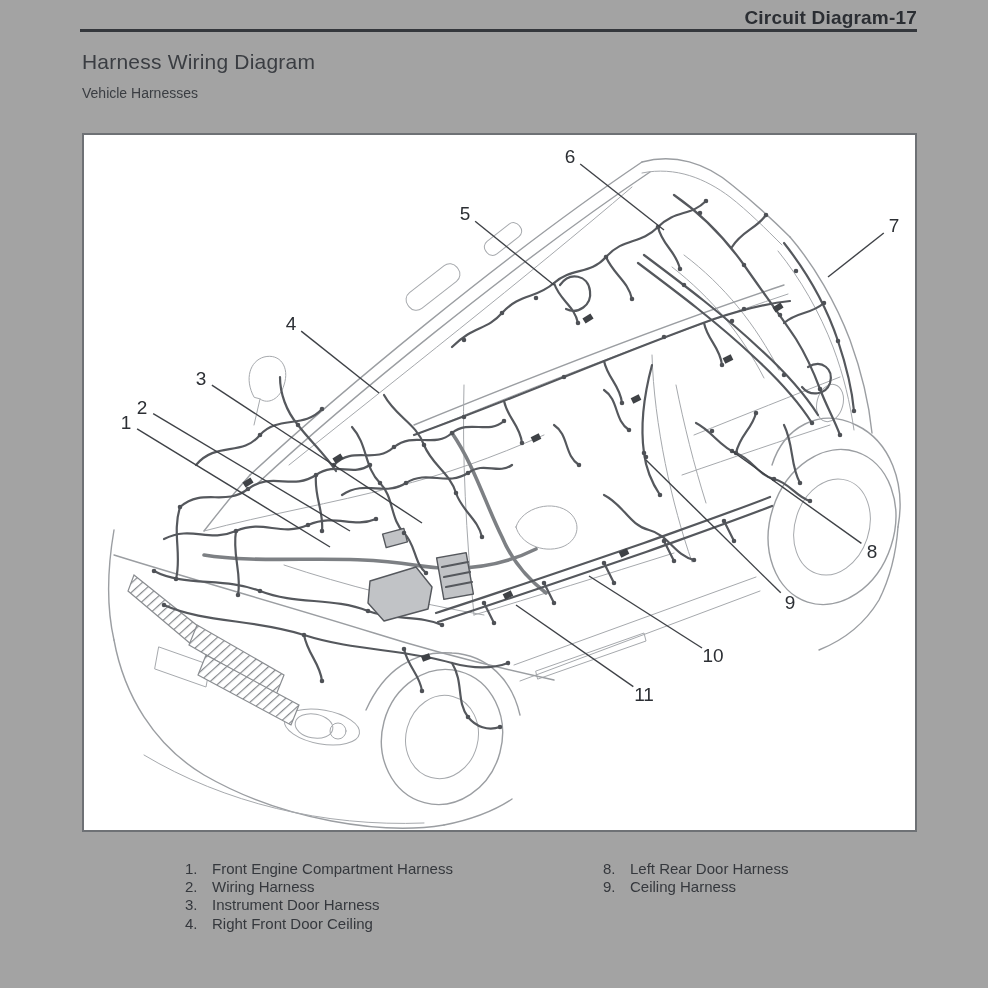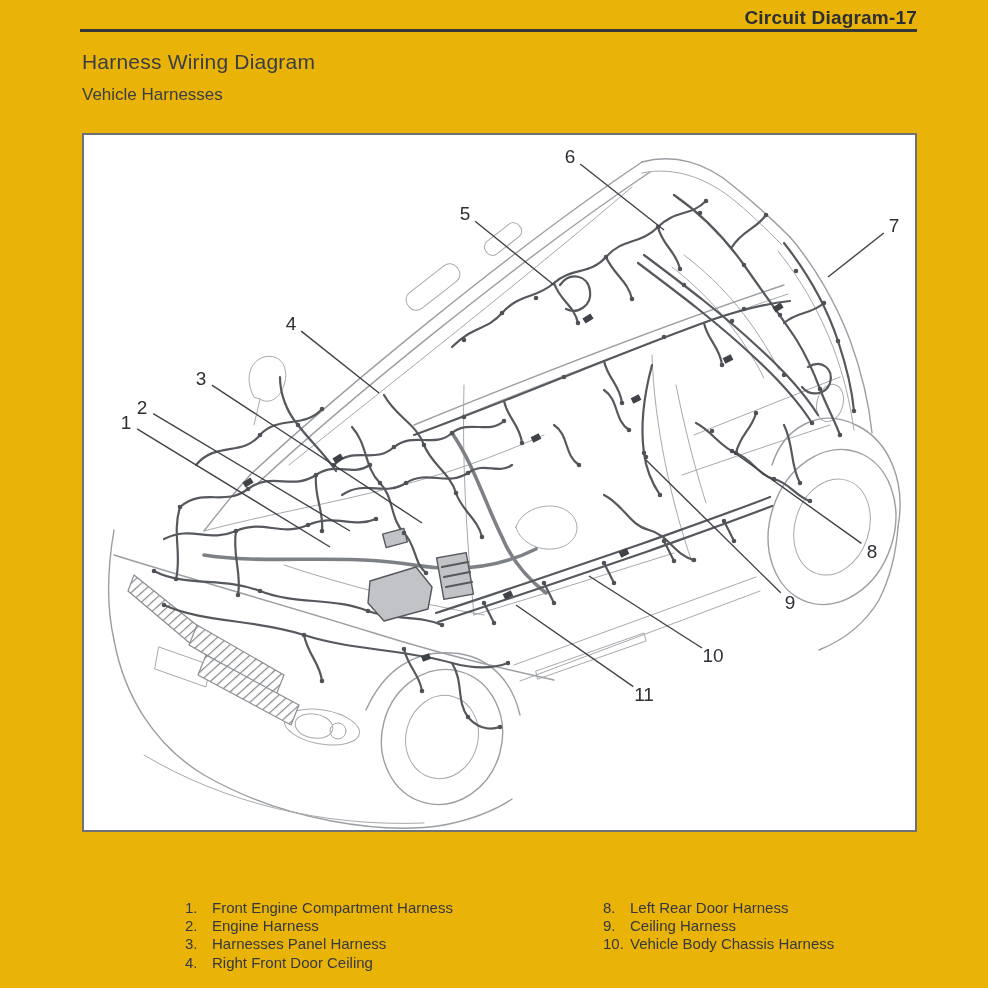--- a/index.html
+++ b/index.html
@@ -1,25 +1,25 @@
 <!DOCTYPE html>
 <html><head>
 <meta charset="utf-8">
 <style>
   html,body{margin:0;padding:0;background:#ffffff;}
-  .page{position:relative;width:988px;height:988px;background:#eab308;overflow:hidden;
+  .page{position:relative;width:988px;height:988px;background:#a3a3a3;overflow:hidden;
         font-family:"Liberation Sans","DejaVu Sans",sans-serif;color:#35383d;}
   .kicker{position:absolute;top:7px;right:71px;font-size:19px;font-weight:bold;color:#2b2e33;letter-spacing:.2px;}
   .rule{position:absolute;top:29px;left:80px;width:837px;height:3px;background:#34373c;}
   .title{position:absolute;top:50px;left:82px;font-size:21px;font-weight:400;color:#3a3d42;letter-spacing:.2px;}
-  .subtitle{position:absolute;top:85px;left:82px;font-size:17px;font-weight:400;color:#3a3d42;}
+  .subtitle{position:absolute;top:85px;left:82px;font-size:14px;font-weight:400;color:#3a3d42;}
   .frame{position:absolute;top:133px;left:82px;width:831px;height:695px;border:2px solid #6e7175;background:#fff;}
   .frame svg{position:absolute;left:0;top:0;width:100%;height:100%;}
   .legend{position:absolute;top:860px;left:0;width:988px;font-size:15px;line-height:18.2px;color:#35383d;}
-  .lg-col{position:absolute;top:0;margin-top:39px;}
+  .lg-col{position:absolute;top:0;}
   .lg-col.left{left:185px;}
   .lg-col.right{left:603px;}
   .lg-row{white-space:nowrap;}
   .lg-num{display:inline-block;min-width:27px;}
   
   .body-line{fill:none;stroke:#9b9ea2;stroke-width:1.4;stroke-linecap:round;stroke-linejoin:round;}
   .body-thin{fill:none;stroke:#a6a9ad;stroke-width:1;stroke-linecap:round;stroke-linejoin:round;}
   .harness{fill:none;stroke:#55585d;stroke-width:2.2;stroke-linecap:round;stroke-linejoin:round;}
   .trunk{fill:none;stroke:#7d8084;stroke-width:3.6;stroke-linecap:round;stroke-linejoin:round;}
   .dots{fill:none;stroke:#4e5156;stroke-width:4.6;stroke-linecap:round;}
@@ -214,24 +214,23 @@
           <text x="629" y="520" text-anchor="middle" dominant-baseline="central" class="callout-num">10</text>
           <line x1="549.3265330598091" y1="551.5786050181484" x2="432" y2="470" class="leader"></line>
           <text x="560" y="559" text-anchor="middle" dominant-baseline="central" class="callout-num">11</text>
         </g>
     </svg>
   </div>
 
   <div class="legend">
     <div class="lg-col left" id="legend-left">
         <div class="lg-row"><span class="lg-num">1.</span><span class="lg-label">Front Engine Compartment Harness</span></div>
-        <div class="lg-row"><span class="lg-num">2.</span><span class="lg-label">Engine Harness</span></div>
-        <div class="lg-row"><span class="lg-num">3.</span><span class="lg-label">Harnesses Panel Harness</span></div>
+        <div class="lg-row"><span class="lg-num">2.</span><span class="lg-label">Wiring Harness</span></div>
+        <div class="lg-row"><span class="lg-num">3.</span><span class="lg-label">Instrument Door Harness</span></div>
         <div class="lg-row"><span class="lg-num">4.</span><span class="lg-label">Right Front Door Ceiling</span></div>
       </div>
     <div class="lg-col right" id="legend-right">
         <div class="lg-row"><span class="lg-num">8.</span><span class="lg-label">Left Rear Door Harness</span></div>
         <div class="lg-row"><span class="lg-num">9.</span><span class="lg-label">Ceiling Harness</span></div>
-        <div class="lg-row"><span class="lg-num">10.</span><span class="lg-label">Vehicle Body Chassis Harness</span></div>
       </div>
   </div>
 
 </div>
 
 </body></html>

